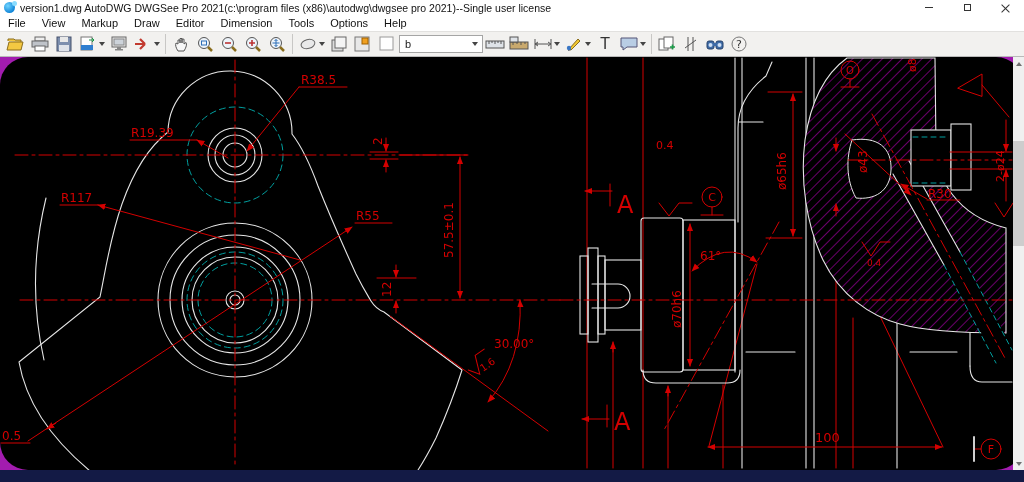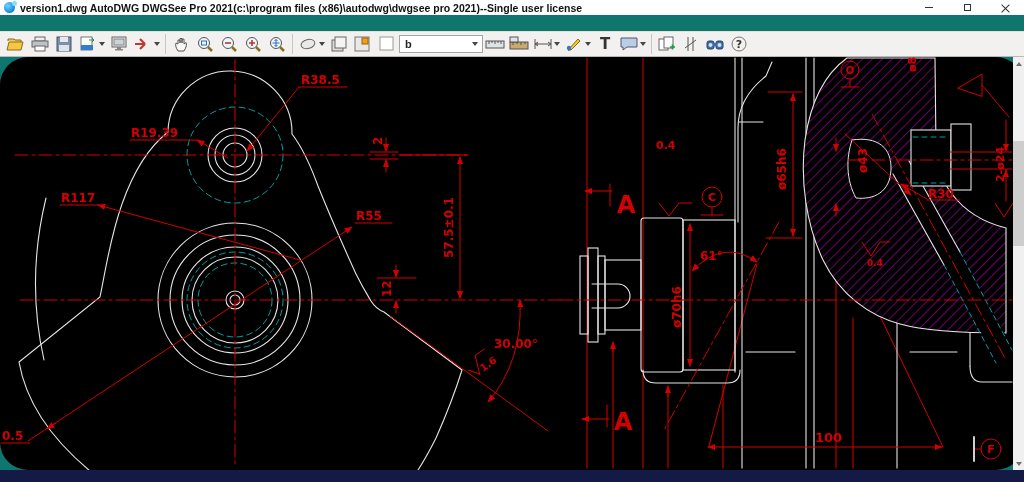--- a/index.html
+++ b/index.html
@@ -1,18 +1,18 @@
 <!DOCTYPE html>
 <html><head>
 <meta charset="utf-8">
 <style>
   * { margin:0; padding:0; box-sizing:border-box; }
   html,body { width:1024px; height:482px; overflow:hidden; background:#000;
     font-family:"Liberation Sans", sans-serif; }
-  .app { position:relative; width:1024px; height:482px; background:#0f766e;font-weight:bold; }
+  .app { position:relative; width:1024px; height:482px; background:#a21caf; }
 
   
   .titlebar { position:absolute; left:0; top:0; width:1024px; height:15px;
     background:#ffffff; display:flex; align-items:center; font-size:10.5px; color:#111; }
   .app-icon { width:11px; height:11px; margin:0 5px 0 4px; border-radius:50%;
     background:radial-gradient(circle at 35% 35%, #6fd4ff, #1286d8 70%);
     position:relative; }
   .app-icon::after{ content:""; position:absolute; right:-2px; top:-1px; width:5px; height:5px;
     border-radius:50%; background:#8adcff; }
   .win-controls { margin-left:auto; display:flex; height:15px; }
@@ -74,20 +74,31 @@
         </div>
       <div class="win-btn">
           <div class="glyph-max"></div>
         </div>
       <div class="win-btn">
           <div class="glyph-close"></div>
         </div>
     </div>
   </div>
 
+  <div class="menubar">
+    <span class="menu-item">File</span>
+    <span class="menu-item">View</span>
+    <span class="menu-item">Markup</span>
+    <span class="menu-item">Draw</span>
+    <span class="menu-item">Editor</span>
+    <span class="menu-item">Dimension</span>
+    <span class="menu-item">Tools</span>
+    <span class="menu-item">Options</span>
+    <span class="menu-item">Help</span>
+  </div>
 
   <div class="toolbar">
     <div class="tb">
         <svg width="20" height="16">
           <path d="M1,14 L3,6 H17 L15,14 Z M2,5 L2,3 H8 L9,4 H15 V6" fill="#f4c842" stroke="#8a6d1d"></path>
         </svg>
       </div>
     <div class="tb">
         <svg width="18" height="16">
           <rect x="4" y="1" width="10" height="4" fill="#eee" stroke="#666"></rect>

